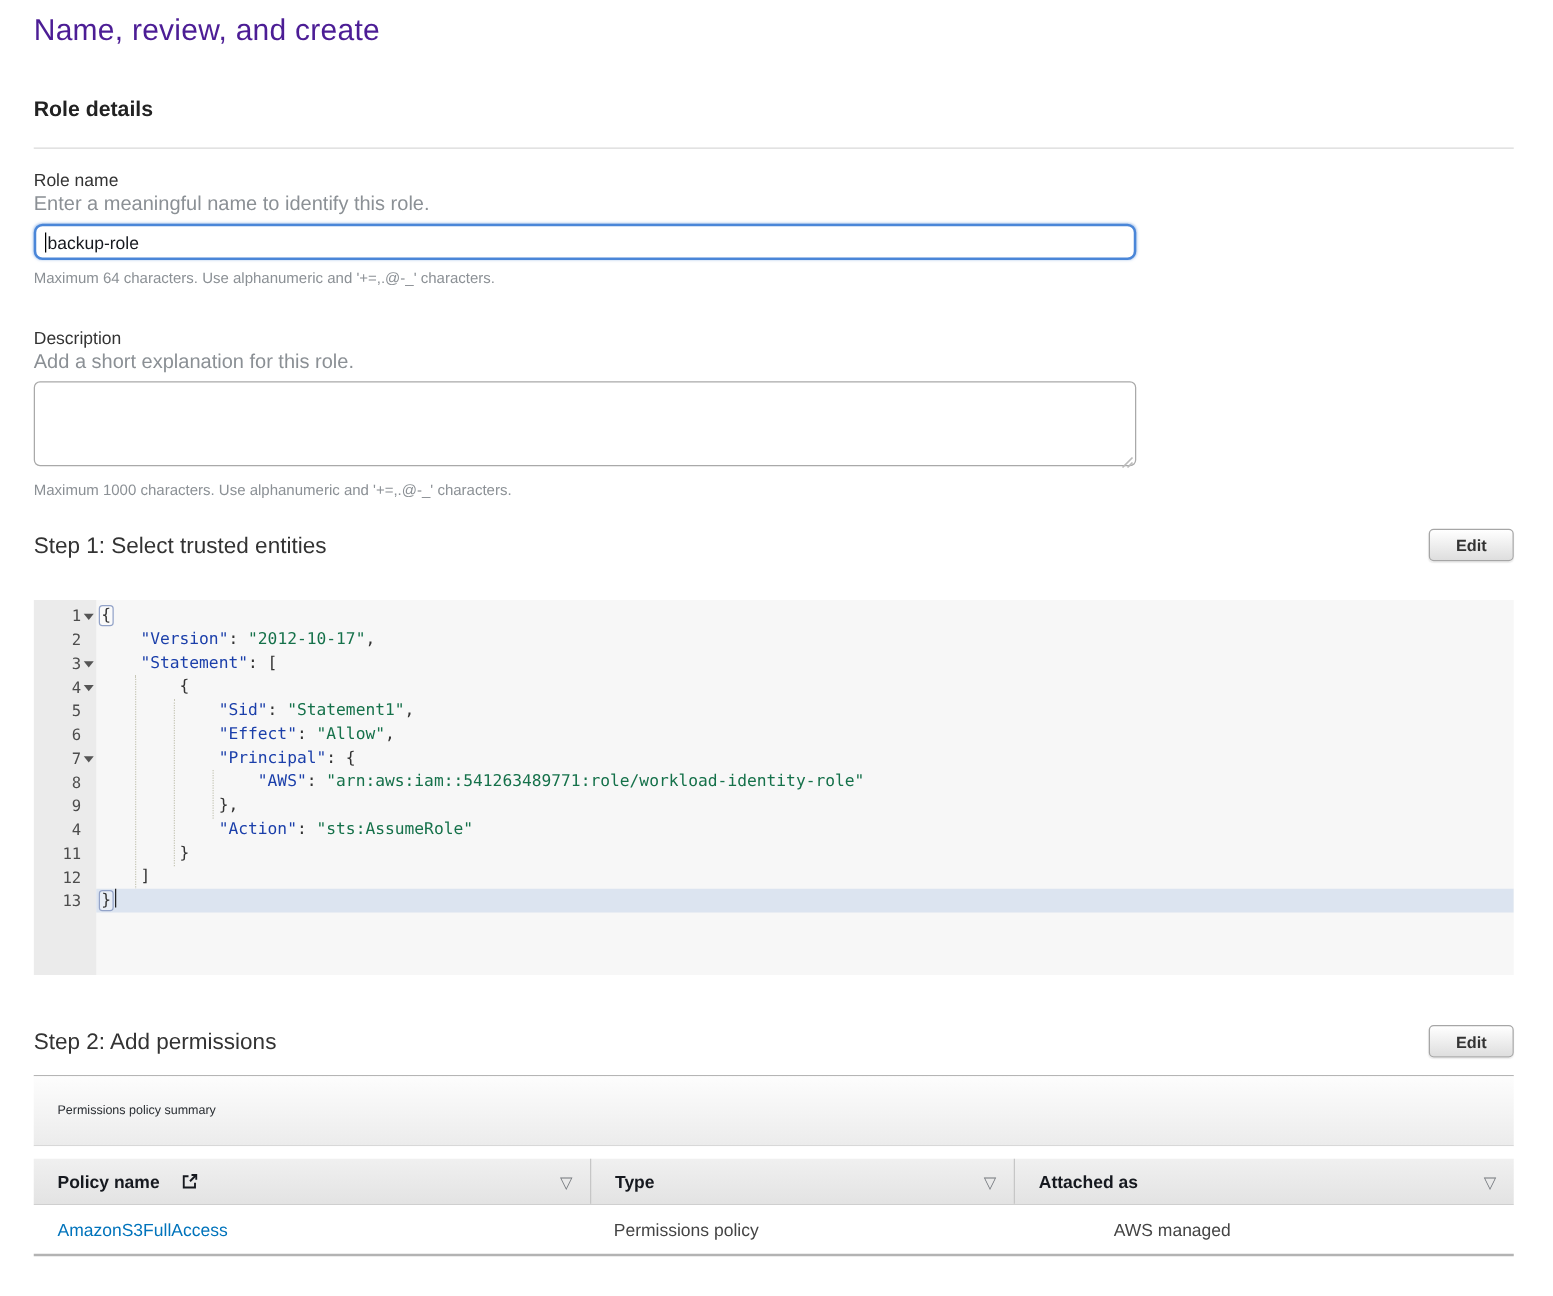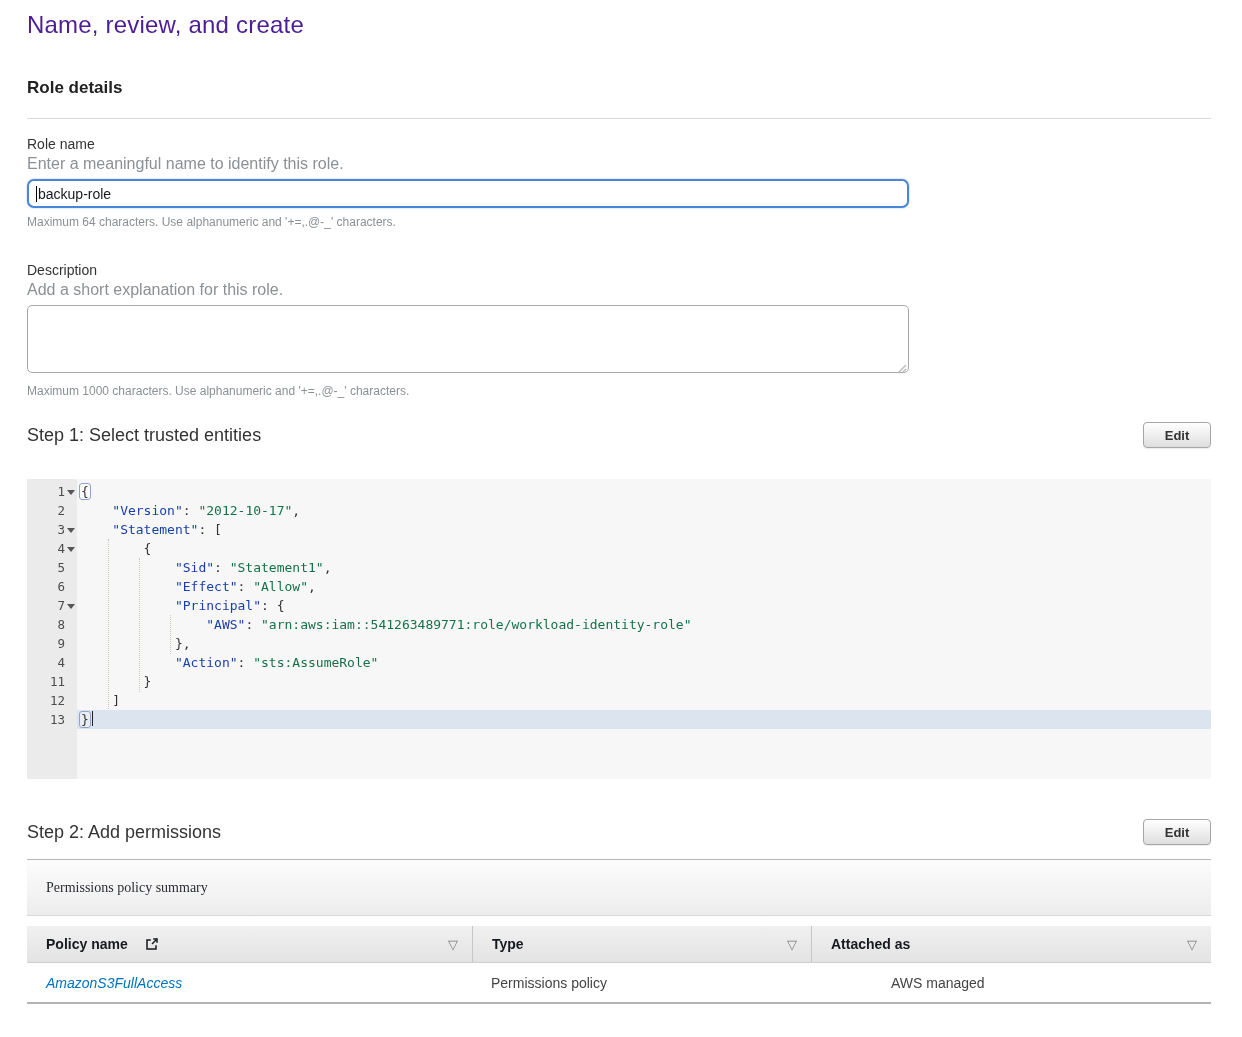--- a/index.html
+++ b/index.html
@@ -70,32 +70,32 @@
   .t-s { color:#15714a; }
   .t-b { color:#333; border:1px solid #93a3c8; border-radius:3px; padding:0 1px; margin-left:-2px; background:rgba(255,255,255,.35); }
   .caret { display:inline-block; width:1px; height:15px; background:#222; vertical-align:-2px; margin-left:1px; }
   .indent-guide { position:absolute; border-left:1px dotted #c8c8b8; width:0; z-index:0; }
 
   
   .panel { margin-top:14px; width:1184px; border-top:1px solid #b5b5b5; }
   .panel-header {
     height:56px; display:flex; align-items:center; padding-left:19px;
     background:linear-gradient(#fdfdfd,#ececec); border-bottom:1px solid #d8d8d8;
-    font-size:14px; color:#2a2e33;font-family:Liberation Serif, serif;
+    font-size:10px; color:#2a2e33;
   }
   .panel-spacer { height:10px; background:#fff; }
   .ptable-header { display:flex; height:37px; background:linear-gradient(#f0f0f0,#e3e3e3); border-bottom:1px solid #cfcfcf; }
   .th { display:flex; align-items:center; justify-content:space-between; padding:0 14px 0 19px; }
   .th + .th { border-left:1px solid #c6c6c6; }
   .th-label { font-size:14px; font-weight:700; color:#16191f; display:flex; align-items:center; gap:17px; }
   .tri { font-size:13px; color:#75797e; cursor:pointer; line-height:1; }
   .c1 { width:445px; } .c2 { width:339px; } .c3 { width:400px; }
   .ptable-row { display:flex; height:41px; align-items:center; background:#fff; border-bottom:2px solid #b3b3b3; }
   .td { padding:0 14px 0 19px; font-size:14px; color:#444; }
-  .link { color:#0073bb; text-decoration:none; cursor:pointer;font-style:italic; }
+  .link { color:#0073bb; text-decoration:none; cursor:pointer; }
   .extlink-icon { display:inline-block; }
 </style>
 </head>
 <body>
 
 <div class="content">
 
   <div class="page-title">Name, review, and create</div>
 
   <div class="section-heading">Role details</div>

